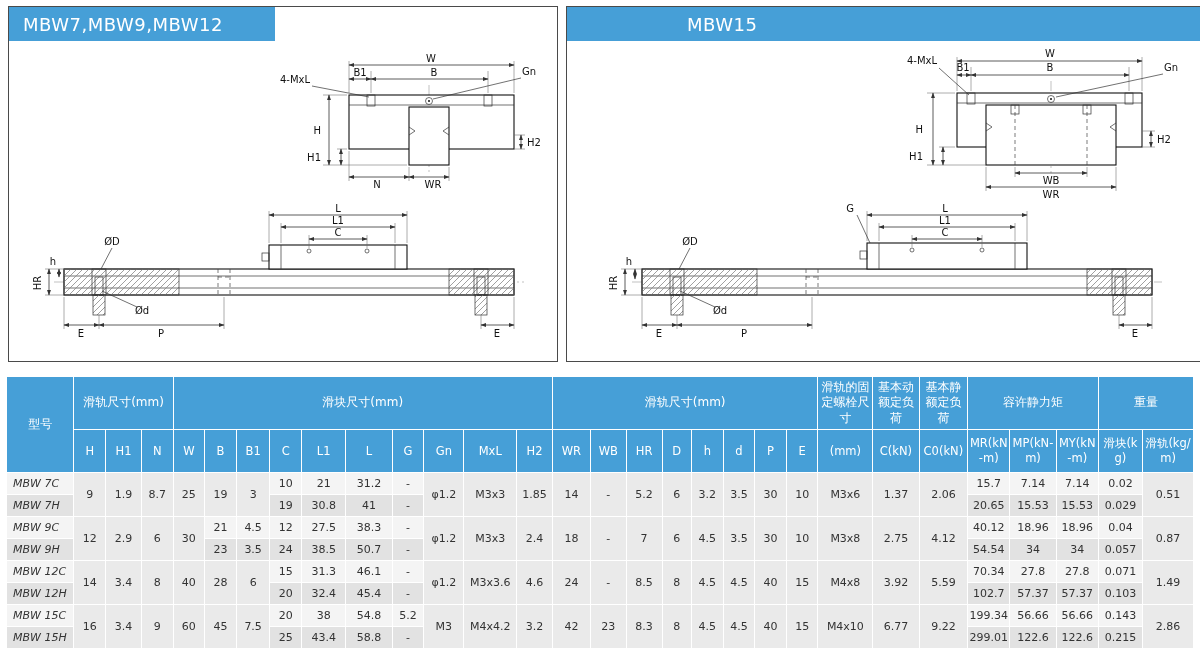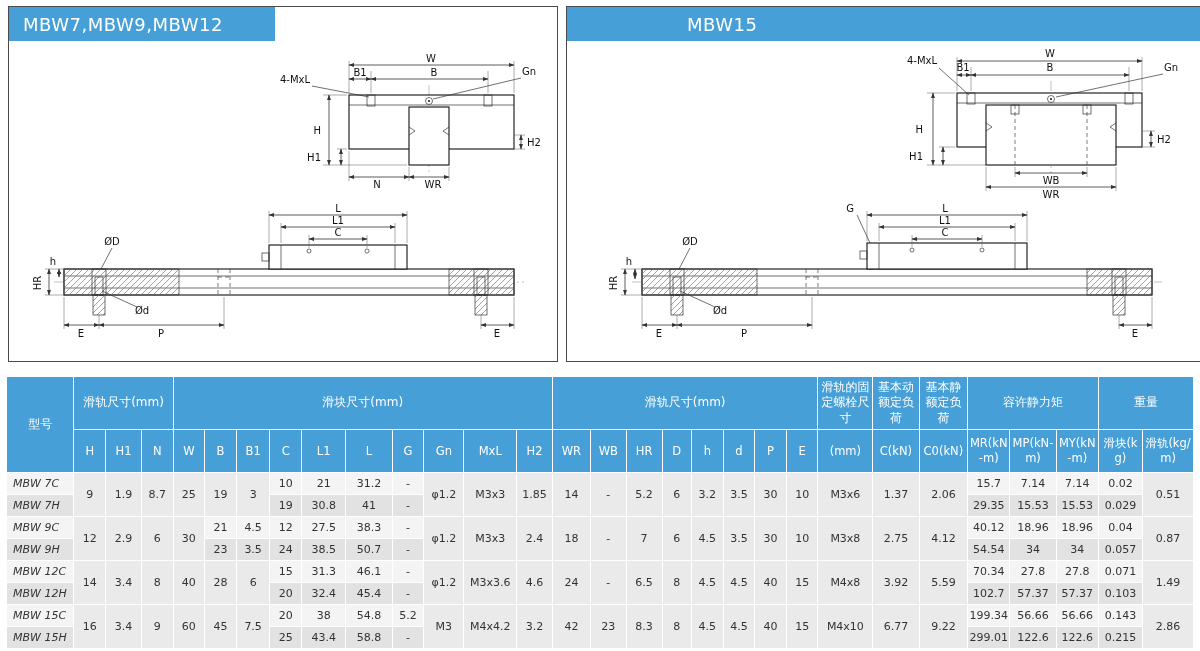--- a/index.html
+++ b/index.html
@@ -402,21 +402,21 @@
           <td>7.14</td>
           <td>0.02</td>
           <td rowspan="2" class="merged">0.51</td>
         </tr>
         <tr class="rh">
           <td class="model">MBW 7H</td>
           <td>19</td>
           <td>30.8</td>
           <td>41</td>
           <td>-</td>
-          <td>29.35</td>
+          <td>20.65</td>
           <td>15.53</td>
           <td>15.53</td>
           <td>0.029</td>
         </tr>
         <tr class="rc">
           <td class="model">MBW 9C</td>
           <td rowspan="2" class="merged">12</td>
           <td rowspan="2" class="merged">2.9</td>
           <td rowspan="2" class="merged">6</td>
           <td rowspan="2" class="merged">30</td>
@@ -469,21 +469,21 @@
           <td rowspan="2" class="merged">6</td>
           <td>15</td>
           <td>31.3</td>
           <td>46.1</td>
           <td>-</td>
           <td rowspan="2" class="merged">φ1.2</td>
           <td rowspan="2" class="merged">M3x3.6</td>
           <td rowspan="2" class="merged">4.6</td>
           <td rowspan="2" class="merged">24</td>
           <td rowspan="2" class="merged">-</td>
-          <td rowspan="2" class="merged">6.5</td>
+          <td rowspan="2" class="merged">8.5</td>
           <td rowspan="2" class="merged">8</td>
           <td rowspan="2" class="merged">4.5</td>
           <td rowspan="2" class="merged">4.5</td>
           <td rowspan="2" class="merged">40</td>
           <td rowspan="2" class="merged">15</td>
           <td rowspan="2" class="merged">M4x8</td>
           <td rowspan="2" class="merged">3.92</td>
           <td rowspan="2" class="merged">5.59</td>
           <td>70.34</td>
           <td>27.8</td>

